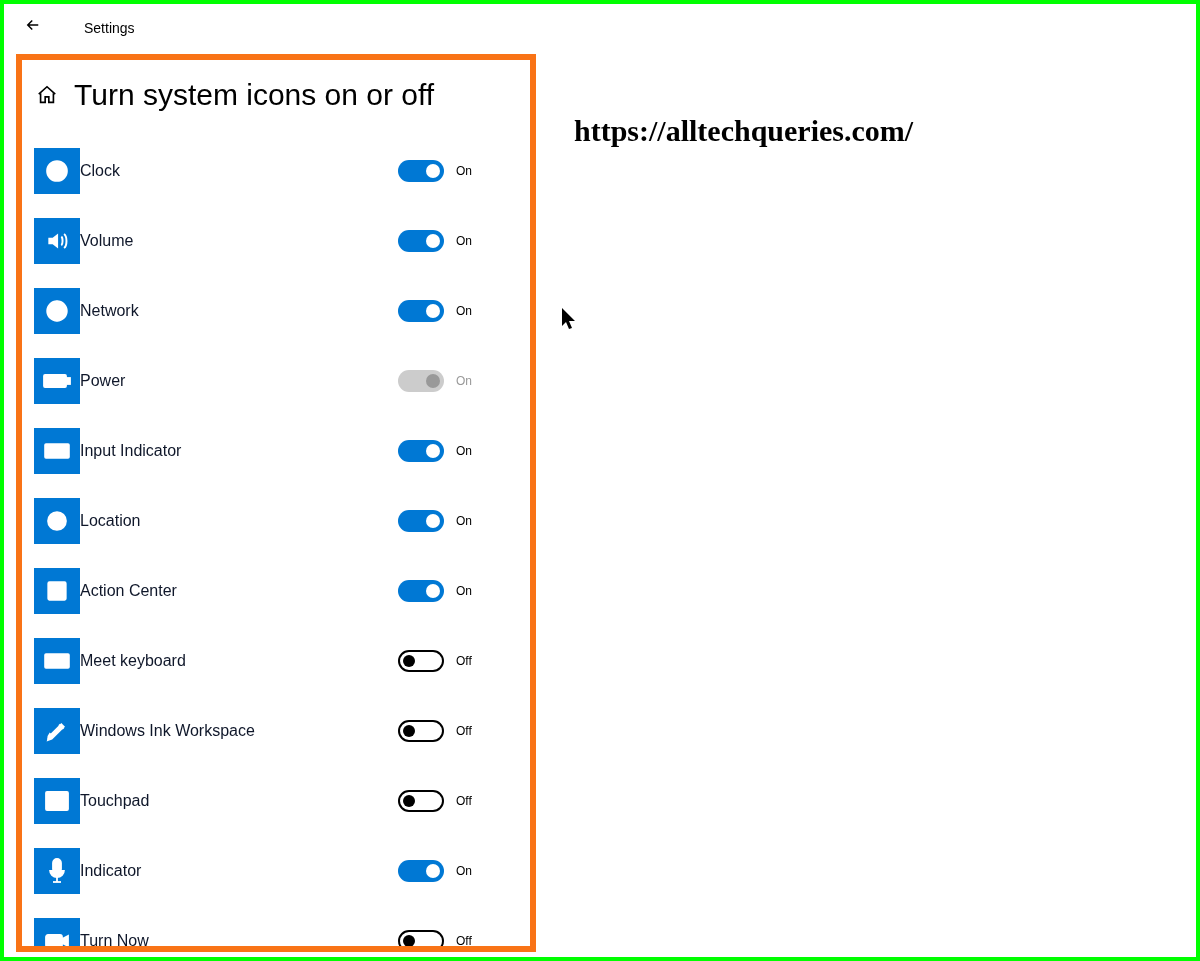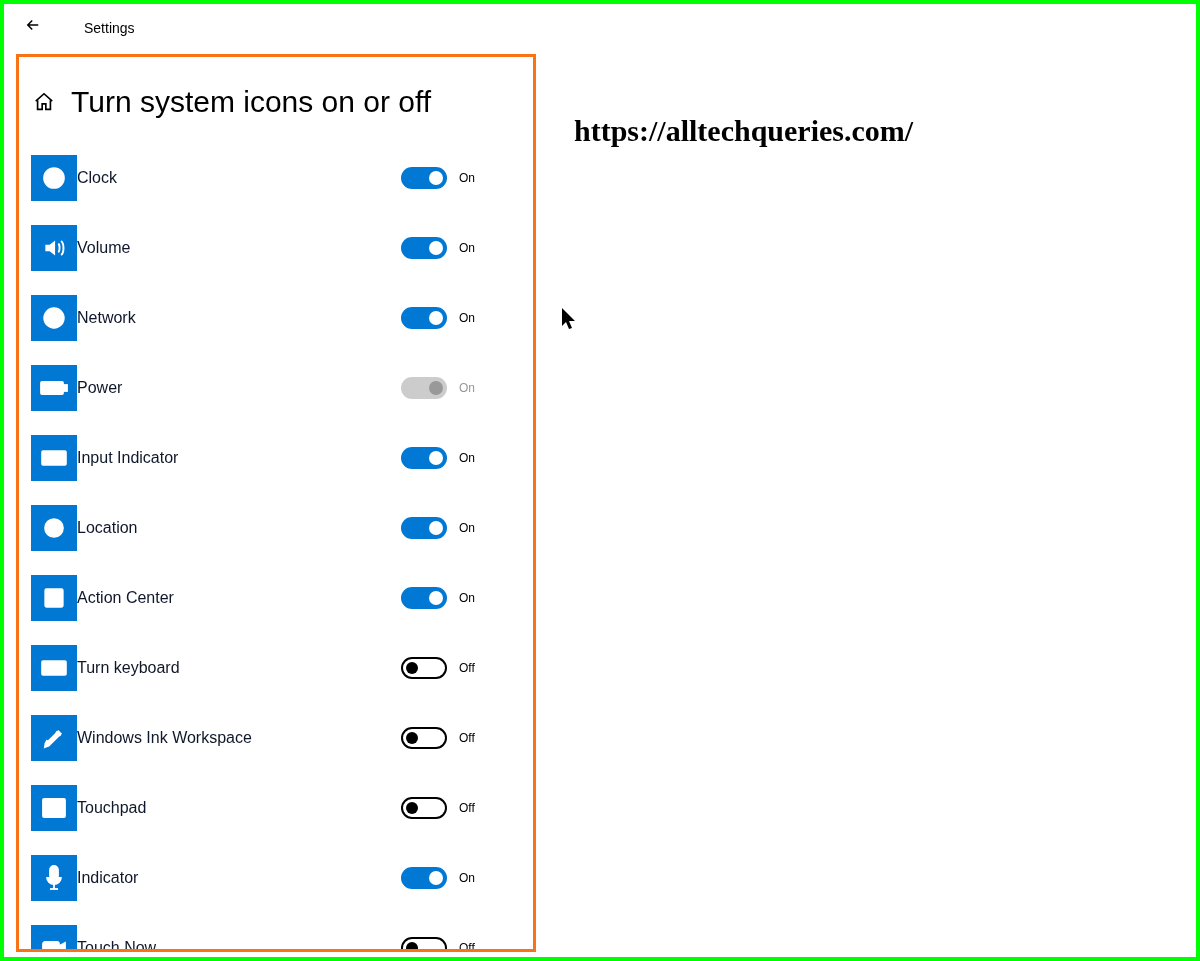--- a/index.html
+++ b/index.html
@@ -31,22 +31,22 @@
     .settings-label {
       font-size: 14px;
       color: #000;
     }
     .red-box {
       position: absolute;
       top: 50px;
       left: 12px;
       width: 520px;
       height: 898px;
-      border: 3px solid #f97316;
-      padding: 28px 10px 0 10px;
+      border: 6px solid #f97316;
+      padding: 18px 10px 0 10px;
       overflow: hidden;
     }
     .page-title-row {
       display: flex;
       align-items: center;
       gap: 16px;
       margin-bottom: 36px;
       padding-left: 4px;
     }
     .home-icon {
@@ -280,21 +280,21 @@
             <svg width="28" height="20" viewBox="0 0 28 20" fill="none" stroke="#fff" stroke-width="1.6">
               <rect x="2" y="3" width="24" height="14" rx="1"></rect>
               <line x1="5" y1="7" x2="7" y2="7"></line>
               <line x1="9" y1="7" x2="11" y2="7"></line>
               <line x1="13" y1="7" x2="15" y2="7"></line>
               <line x1="17" y1="7" x2="19" y2="7"></line>
               <line x1="21" y1="7" x2="23" y2="7"></line>
               <line x1="8" y1="13" x2="20" y2="13"></line>
             </svg>
           </div>
-          <div class="setting-label">Turn keyboard</div>
+          <div class="setting-label">Meet keyboard</div>
           <div class="toggle-wrap">
             <div class="toggle off">
               <div class="knob"></div>
             </div>
             <div class="toggle-state">Off</div>
           </div>
         </div>
         <div class="setting-row">
           <div class="setting-icon">
             <svg width="26" height="26" viewBox="0 0 24 24" fill="none" stroke="#fff" stroke-width="2">
@@ -344,21 +344,21 @@
             <div class="toggle-state">On</div>
           </div>
         </div>
         <div class="setting-row">
           <div class="setting-icon">
             <svg width="28" height="22" viewBox="0 0 28 22" fill="none" stroke="#fff" stroke-width="1.8">
               <rect x="3" y="5" width="16" height="12" rx="2"></rect>
               <path d="M19 9l6-3v10l-6-3z"></path>
             </svg>
           </div>
-          <div class="setting-label">Touch Now</div>
+          <div class="setting-label">Turn Now</div>
           <div class="toggle-wrap">
             <div class="toggle off">
               <div class="knob"></div>
             </div>
             <div class="toggle-state">Off</div>
           </div>
         </div>
       </div>
   </div>
 

